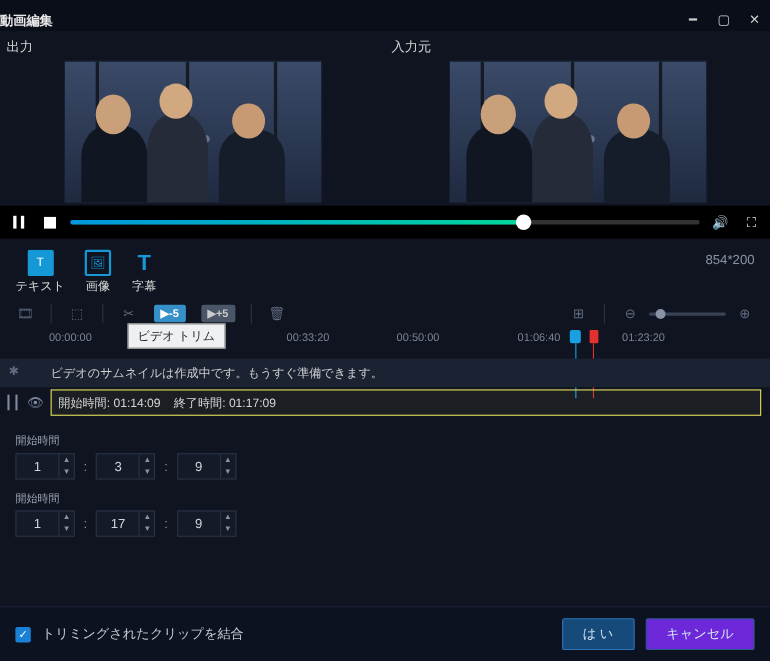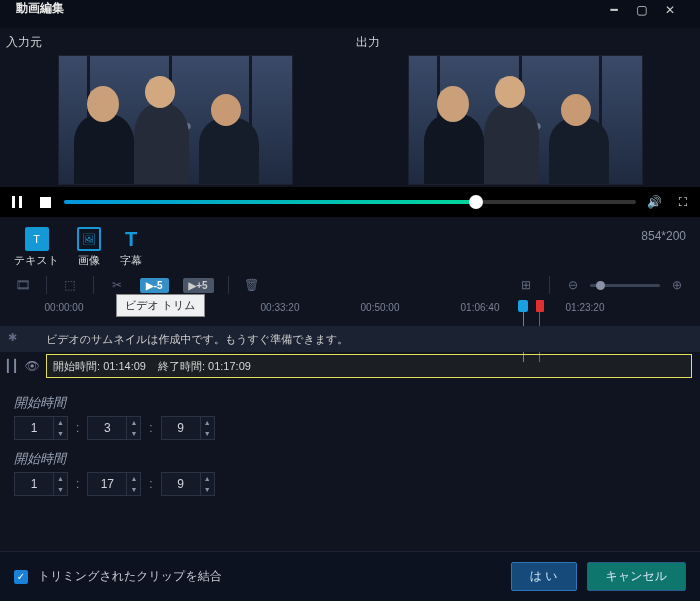--- a/index.html
+++ b/index.html
@@ -8,21 +8,21 @@
     background: #0f1420;
     color: #c8ccd4;
     font-family: "Meiryo", "Hiragino Sans", sans-serif;
     font-size: 12px;
     overflow: hidden;
     position: relative;
   }
   
   .titlebar {
     height: 28px; background: #0a0e18;
-    display: flex; align-items: flex-start; padding: 0 16px; font-family: Liberation Serif, serif;
+    display: flex; align-items: flex-end; padding: 0 0; font-family: Liberation Serif, serif;
   }
   .titlebar .title { font-weight: bold; color:#e8e8e8; }
   .titlebar .spacer { flex:1; }
   .winbtn { width: 28px; height: 20px; display:flex; align-items:center; justify-content:center; color:#ccc; cursor:pointer;}
   
   .previews { display:flex; padding: 6px 0 2px 0; }
   .pcol { flex:1; }
   .plabel { padding-left: 6px; color:#d5d5d5; }
   .thumb {
     width: 235px; height: 130px;
@@ -79,64 +79,64 @@
   .ph-line-r{position:absolute;left:539px;top:14px;width:1px;height:50px;background:#e03030;}
   
   .thumbstrip{height:26px;background:#1b2232;display:flex;align-items:center;padding-left:46px;color:#cfcfcf;font-size:11px;position:relative;}
   .stripicon{position:absolute;left:8px;top:5px;color:#606a80;}
   
   .cliprow{height:28px;display:flex;align-items:center;position:relative;}
   .cliprow .rowicons{width:44px;display:flex;gap:6px;justify-content:center;color:#808aa0;}
   .clipbox{position:absolute;left:46px;right:8px;top:2px;bottom:2px;border:1px solid #e4e05a;background:rgba(228,224,90,0.06);display:flex;align-items:center;padding-left:6px;gap:12px;font-size:11px;color:#d6d6d6;}
   
   .timeedit{padding:10px 14px 4px 14px;}
-  .timelabel{font-size:13px;color:#9aa2b4;margin:4px 0;font-style:italic;}
+  .timelabel{font-size:10px;color:#9aa2b4;margin:4px 0;}
   .spinrow{display:flex;align-items:center;gap:8px;}
   .spinner{width:54px;height:24px;background:#141a28;border:1px solid #2a3244;display:flex;align-items:center;color:#d0d4dc;}
   .spinner .val{flex:1;text-align:center;font-size:12px;}
   .spinner .arrows{width:14px;display:flex;flex-direction:column;border-left:1px solid #2a3244;}
   .spinner .arrows span{height:11px;font-size:7px;line-height:11px;text-align:center;color:#8a92a5;}
   .colon{color:#8a92a5;}
   
   .footer{position:absolute;left:0;right:0;bottom:0;background:#0c1220;border-top:1px solid #1a2234;padding:10px 14px;display:flex;align-items:center;gap:10px;}
   .chk{width:14px;height:14px;background:#1982d6;border-radius:2px;display:flex;align-items:center;justify-content:center;color:#fff;font-size:10px;}
   .btn{padding:5px 18px;border:1px solid #2a5a8a;color:#d4e6f5;background:#133452;border-radius:2px;font-size:12px;}
   .btn.outlined{background:transparent;}
   .btn.primary{background:#154a7a;border-color:#2d74b8;}
-  .btn.secondary{background:#0f766e;}
+  .btn.secondary{background:#6d28d9;}
 </style>
 </head>
 <body>
 
 <div class="titlebar">
   <span class="title">動画編集</span>
   <span class="spacer"></span>
   <span class="winbtn">━</span>
   <span class="winbtn">▢</span>
   <span class="winbtn">✕</span>
 </div>
 
 <div class="previews">
   <div class="pcol">
-    <div class="plabel">入力元</div>
+    <div class="plabel">出力</div>
     <div class="thumb">
       <div class="moon"></div>
       <div class="frame-strut" style="left:28px"></div>
       <div class="frame-strut" style="left:110px"></div>
       <div class="frame-strut" style="left:190px"></div>
       <div class="person" style="left:15px;width:60px;height:70px;background:#101622;border-radius:40% 40% 0 0;"></div>
       <div class="head" style="position:absolute;left:28px;bottom:62px;width:32px;height:36px;background:#caa07a;"></div>
       <div class="person" style="left:75px;width:55px;height:80px;background:#252b38;border-radius:40% 40% 0 0;"></div>
       <div class="head" style="position:absolute;left:86px;bottom:76px;width:30px;height:32px;background:#d1a880;"></div>
       <div class="person" style="left:140px;width:60px;height:66px;background:#151c2a;border-radius:40% 40% 0 0;"></div>
       <div class="head" style="position:absolute;left:152px;bottom:58px;width:30px;height:32px;background:#c79a74;"></div>
     </div>
   </div>
   <div class="pcol">
-    <div class="plabel">出力</div>
+    <div class="plabel">入力元</div>
     <div class="thumb">
       <div class="moon"></div>
       <div class="frame-strut" style="left:28px"></div>
       <div class="frame-strut" style="left:110px"></div>
       <div class="frame-strut" style="left:190px"></div>
       <div class="person" style="left:15px;width:60px;height:70px;background:#101622;border-radius:40% 40% 0 0;"></div>
       <div class="head" style="position:absolute;left:28px;bottom:62px;width:32px;height:36px;background:#caa07a;"></div>
       <div class="person" style="left:75px;width:55px;height:80px;background:#252b38;border-radius:40% 40% 0 0;"></div>
       <div class="head" style="position:absolute;left:86px;bottom:76px;width:30px;height:32px;background:#d1a880;"></div>
       <div class="person" style="left:140px;width:60px;height:66px;background:#151c2a;border-radius:40% 40% 0 0;"></div>
@@ -205,21 +205,21 @@
       </div>
     <span class="ticon2">⊕</span>
   </div>
 </div>
 
 <div class="ruler">
   <span class="maj" style="left:64px">00:00:00</span>
   <span class="maj" style="left:175px">00:16:40</span>
   <span class="maj" style="left:280px">00:33:20</span>
   <span class="maj" style="left:380px">00:50:00</span>
-  <span class="maj" style="left:480px">01:06:40</span>
+  <span class="maj" style="left:490px">01:06:40</span>
   <span class="maj" style="left:585px">01:23:20</span>
   <div class="playhead-grp">
     <div class="ph-blue"></div>
     <div class="ph-red"></div>
     <div class="ph-line-b"></div>
     <div class="ph-line-r"></div>
   </div>
 </div>
 
 <div class="thumbstrip">

